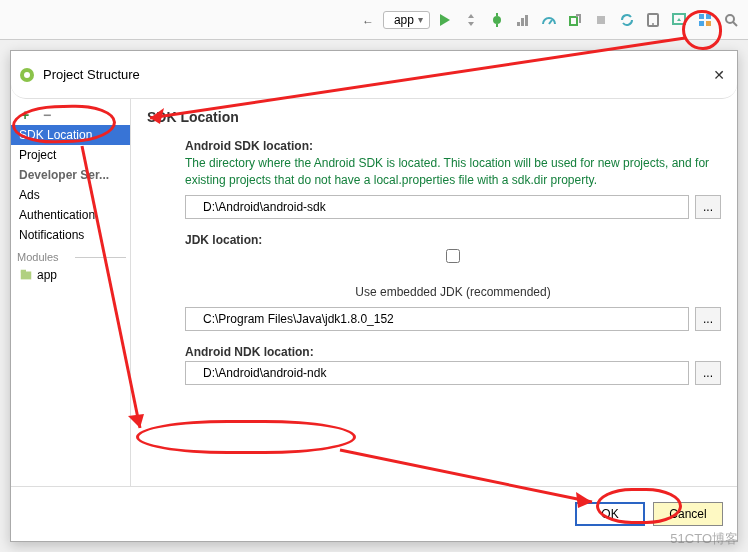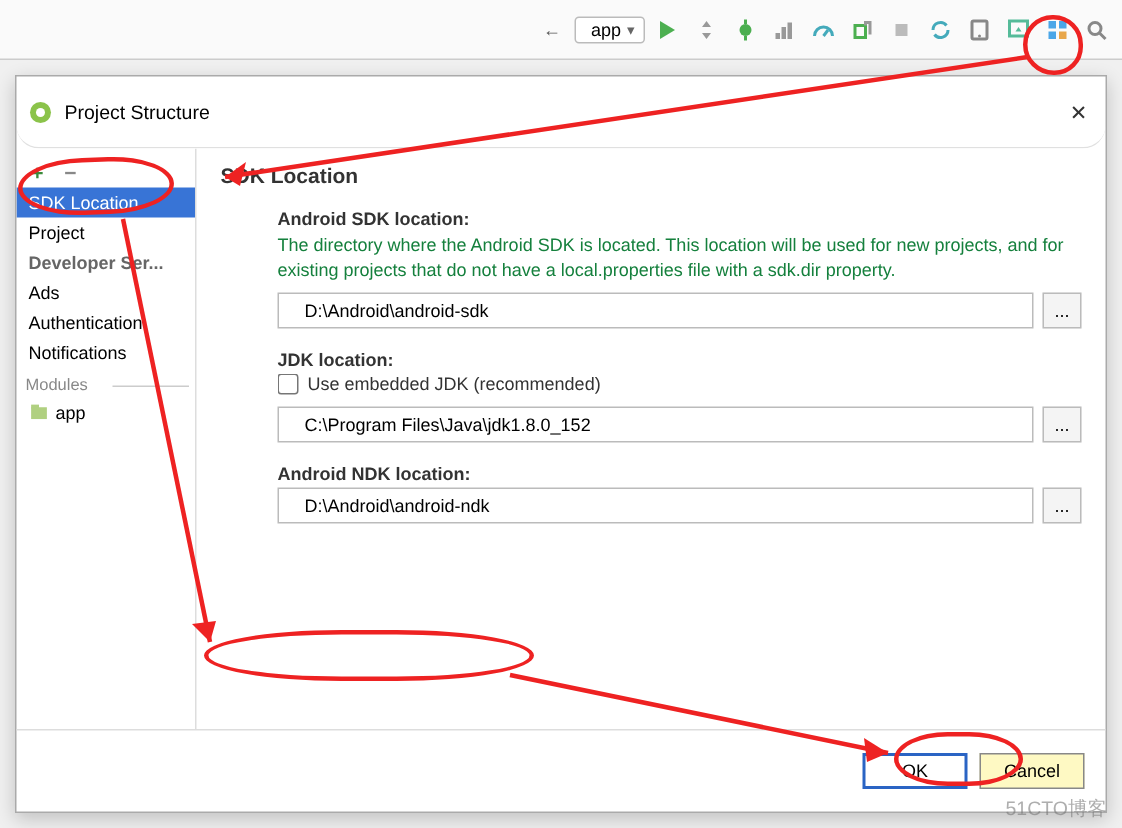--- a/index.html
+++ b/index.html
@@ -36,21 +36,21 @@
 
 
 .main { flex: 1; padding: 10px 16px; overflow: auto; font-size: 12px; color: #333; }
 .main h1 { font-size: 14px; font-weight: bold; margin-bottom: 14px; }
 .sect { margin-bottom: 14px; margin-left: 38px; }
 .sect .lbl { font-weight: bold; font-size: 12px; margin-bottom: 2px; }
 .sect .desc { font-size: 12px; color: #15803d; line-height: 1.4; margin-bottom: 6px; }
 .path-row { display: flex; gap: 6px; }
 .path-row input { flex: 1; border: 1px solid #bbb; padding: 3px 17px; font-size: 12px; height: 24px; }
 .path-row .browse { width: 26px; height: 24px; border: 1px solid #bbb; background: #f4f4f4; font-size: 12px; }
-.chk-row { display: flex; align-items: center; gap: 6px; margin-bottom: 8px; font-size: 12px; }
+.chk-row { display: flex; align-items: center; gap: 22px; margin-bottom: 8px; font-size: 12px; flex-direction: column; }
 .chk-row input { width: 14px; height: 14px; }
 
 
 .footer { height: 55px; border-top: 1px solid #ddd; display: flex; align-items: center; justify-content: flex-end; gap: 8px; padding: 0 14px; }
 .footer button { min-width: 70px; height: 24px; font-size: 12px; border: 1px solid #888; background: #fef9c3; }
 .footer .ok { border: 2px solid #2a64c4; background: #fff; }
 
 
 .anno { position: absolute; border: 3px solid #e22; border-radius: 50%; pointer-events: none; }
 .anno1 { left: 682px; top: 10px; width: 40px; height: 40px; border-radius: 50% 50% 48% 52%; }

